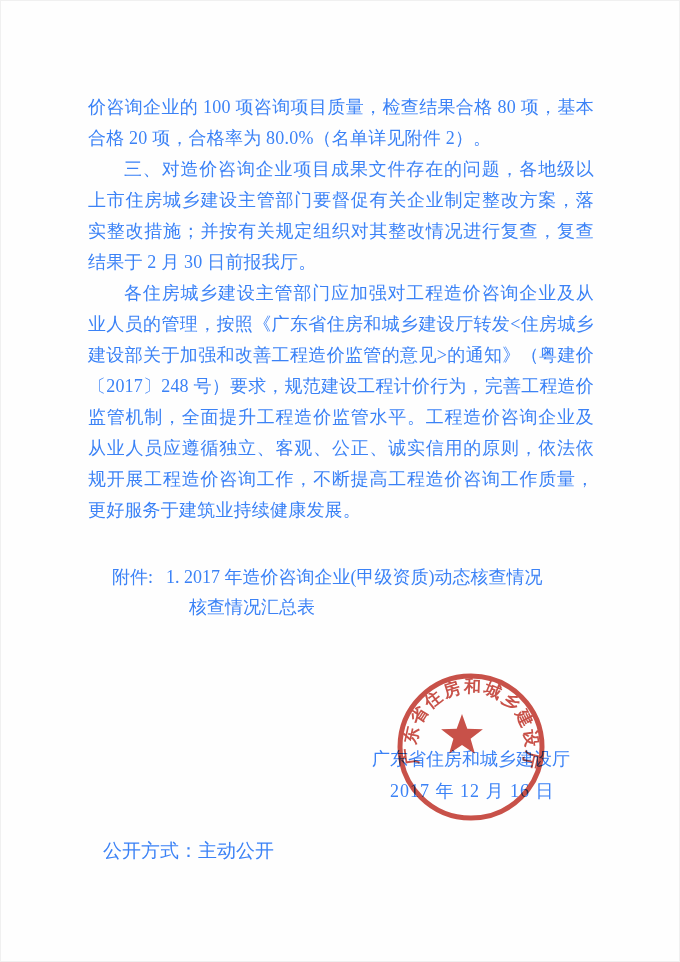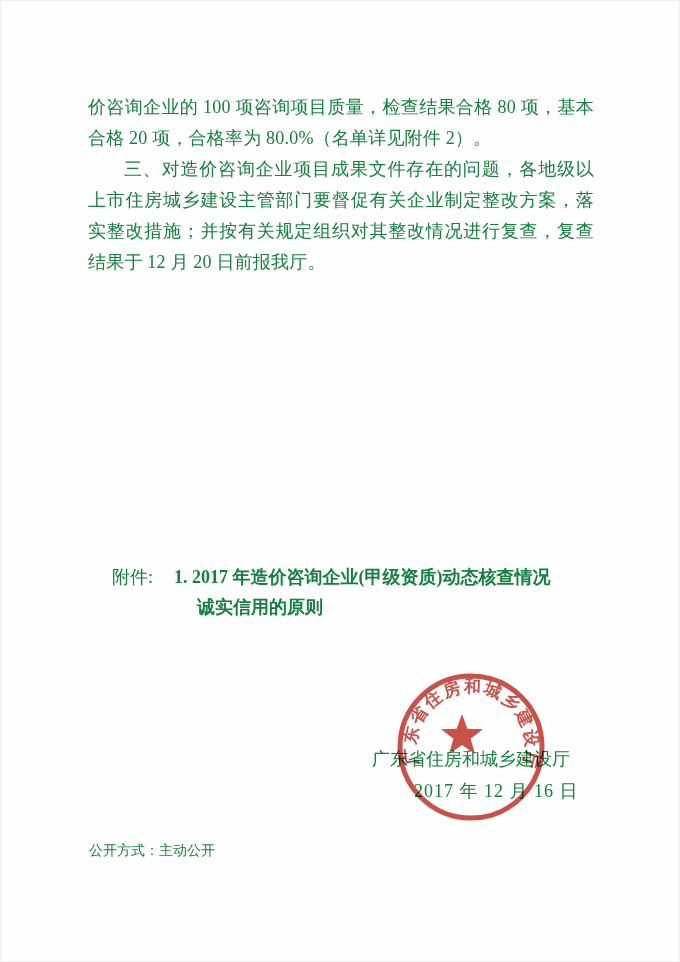--- a/index.html
+++ b/index.html
@@ -7,21 +7,21 @@
     padding: 0;
     background: #ffffff;
   }
   .page {
     position: relative;
     width: 680px;
     height: 962px;
     background: #fefefe;
     overflow: hidden;
     font-family: "Liberation Serif", serif;
-    color: #15803d;
+    color: #3b82f6;
     box-shadow: inset 0 0 0 1px #f0f0f0;
   }
   .body-text {
     position: absolute;
     left: 88px;
     top: 92px;
     width: 506px;
     font-size: 18px;
     line-height: 31px;
     text-align: justify;
@@ -44,56 +44,55 @@
   }
   .attach-label {
     position: absolute;
     left: 0;
     top: 0;
     white-space: nowrap;
     text-align: right;
   }
   .attach-items {
     position: absolute;
-    left: 62px;
+    left: 54px;
     top: 0;
     width: 450px;
-    font-weight: bold;
   }
   .attach-item .l1 {
     white-space: nowrap;
   }
   .attach-item .l2 {
     white-space: nowrap;
     padding-left: 23px;
   }
   .signature-agency {
     position: absolute;
     left: 372px;
     top: 744px;
     font-size: 18px;
     line-height: 30px;
     letter-spacing: 0px;
     white-space: nowrap;
   }
   .signature-date {
     position: absolute;
-    left: 414px;
+    left: 390px;
     top: 776px;
     font-size: 18px;
     line-height: 30px;
     letter-spacing: 1px;
     white-space: nowrap;
     text-align: center;
   }
   .footer-disclosure {
     position: absolute;
-    left: 89px;
+    left: 103px;
     top: 836px;
-    font-size: 14px;
+    font-size: 19px;
     line-height: 30px;
     white-space: nowrap;
   }
   .stamp {
     position: absolute;
     left: 386px;
     top: 662px;
     width: 170px;
     height: 170px;
     mix-blend-mode: multiply;
@@ -101,31 +100,32 @@
     pointer-events: none;
   }
 </style>
 </head>
 <body>
 
 <div class="page">
 
   <div class="body-text">
     <p>价咨询企业的 100 项咨询项目质量，检查结果合格 80 项，基本合格 20 项，合格率为 80.0%（名单详见附件 2）。</p>
-    <p class="indent">三、对造价咨询企业项目成果文件存在的问题，各地级以上市住房城乡建设主管部门要督促有关企业制定整改方案，落实整改措施；并按有关规定组织对其整改情况进行复查，复查结果于 12 月 20 日前报我厅。</p>
+    <p class="indent">三、对造价咨询企业项目成果文件存在的问题，各地级以上市住房城乡建设主管部门要督促有关企业制定整改方案，落实整改措施；并按有关规定组织对其整改情况进行复查，复查结果于 2 月 30 日前报我厅。</p>
+    <p class="indent">各住房城乡建设主管部门应加强对工程造价咨询企业及从业人员的管理，按照《广东省住房和城乡建设厅转发&lt;住房城乡建设部关于加强和改善工程造价监管的意见&gt;的通知》（粤建价〔2017〕248 号）要求，规范建设工程计价行为，完善工程造价监管机制，全面提升工程造价监管水平。工程造价咨询企业及从业人员应遵循独立、客观、公正、诚实信用的原则，依法依规开展工程造价咨询工作，不断提高工程造价咨询工作质量，更好服务于建筑业持续健康发展。</p>
   </div>
 
   <div class="attachments">
     <div class="attach-label">附件:</div>
     <div class="attach-items">
       <div class="attach-item">
         <div class="l1">1. 2017 年造价咨询企业(甲级资质)动态核查情况</div>
       </div>
       <div class="attach-item">
-        <div class="l2">诚实信用的原则</div>
+        <div class="l2">核查情况汇总表</div>
       </div>
     </div>
   </div>
 
   <div class="signature-agency">广东省住房和城乡建设厅</div>
 
   <div class="signature-date">2017 年 12 月 16 日</div>
 
   <div class="footer-disclosure">公开方式：主动公开</div>
 

